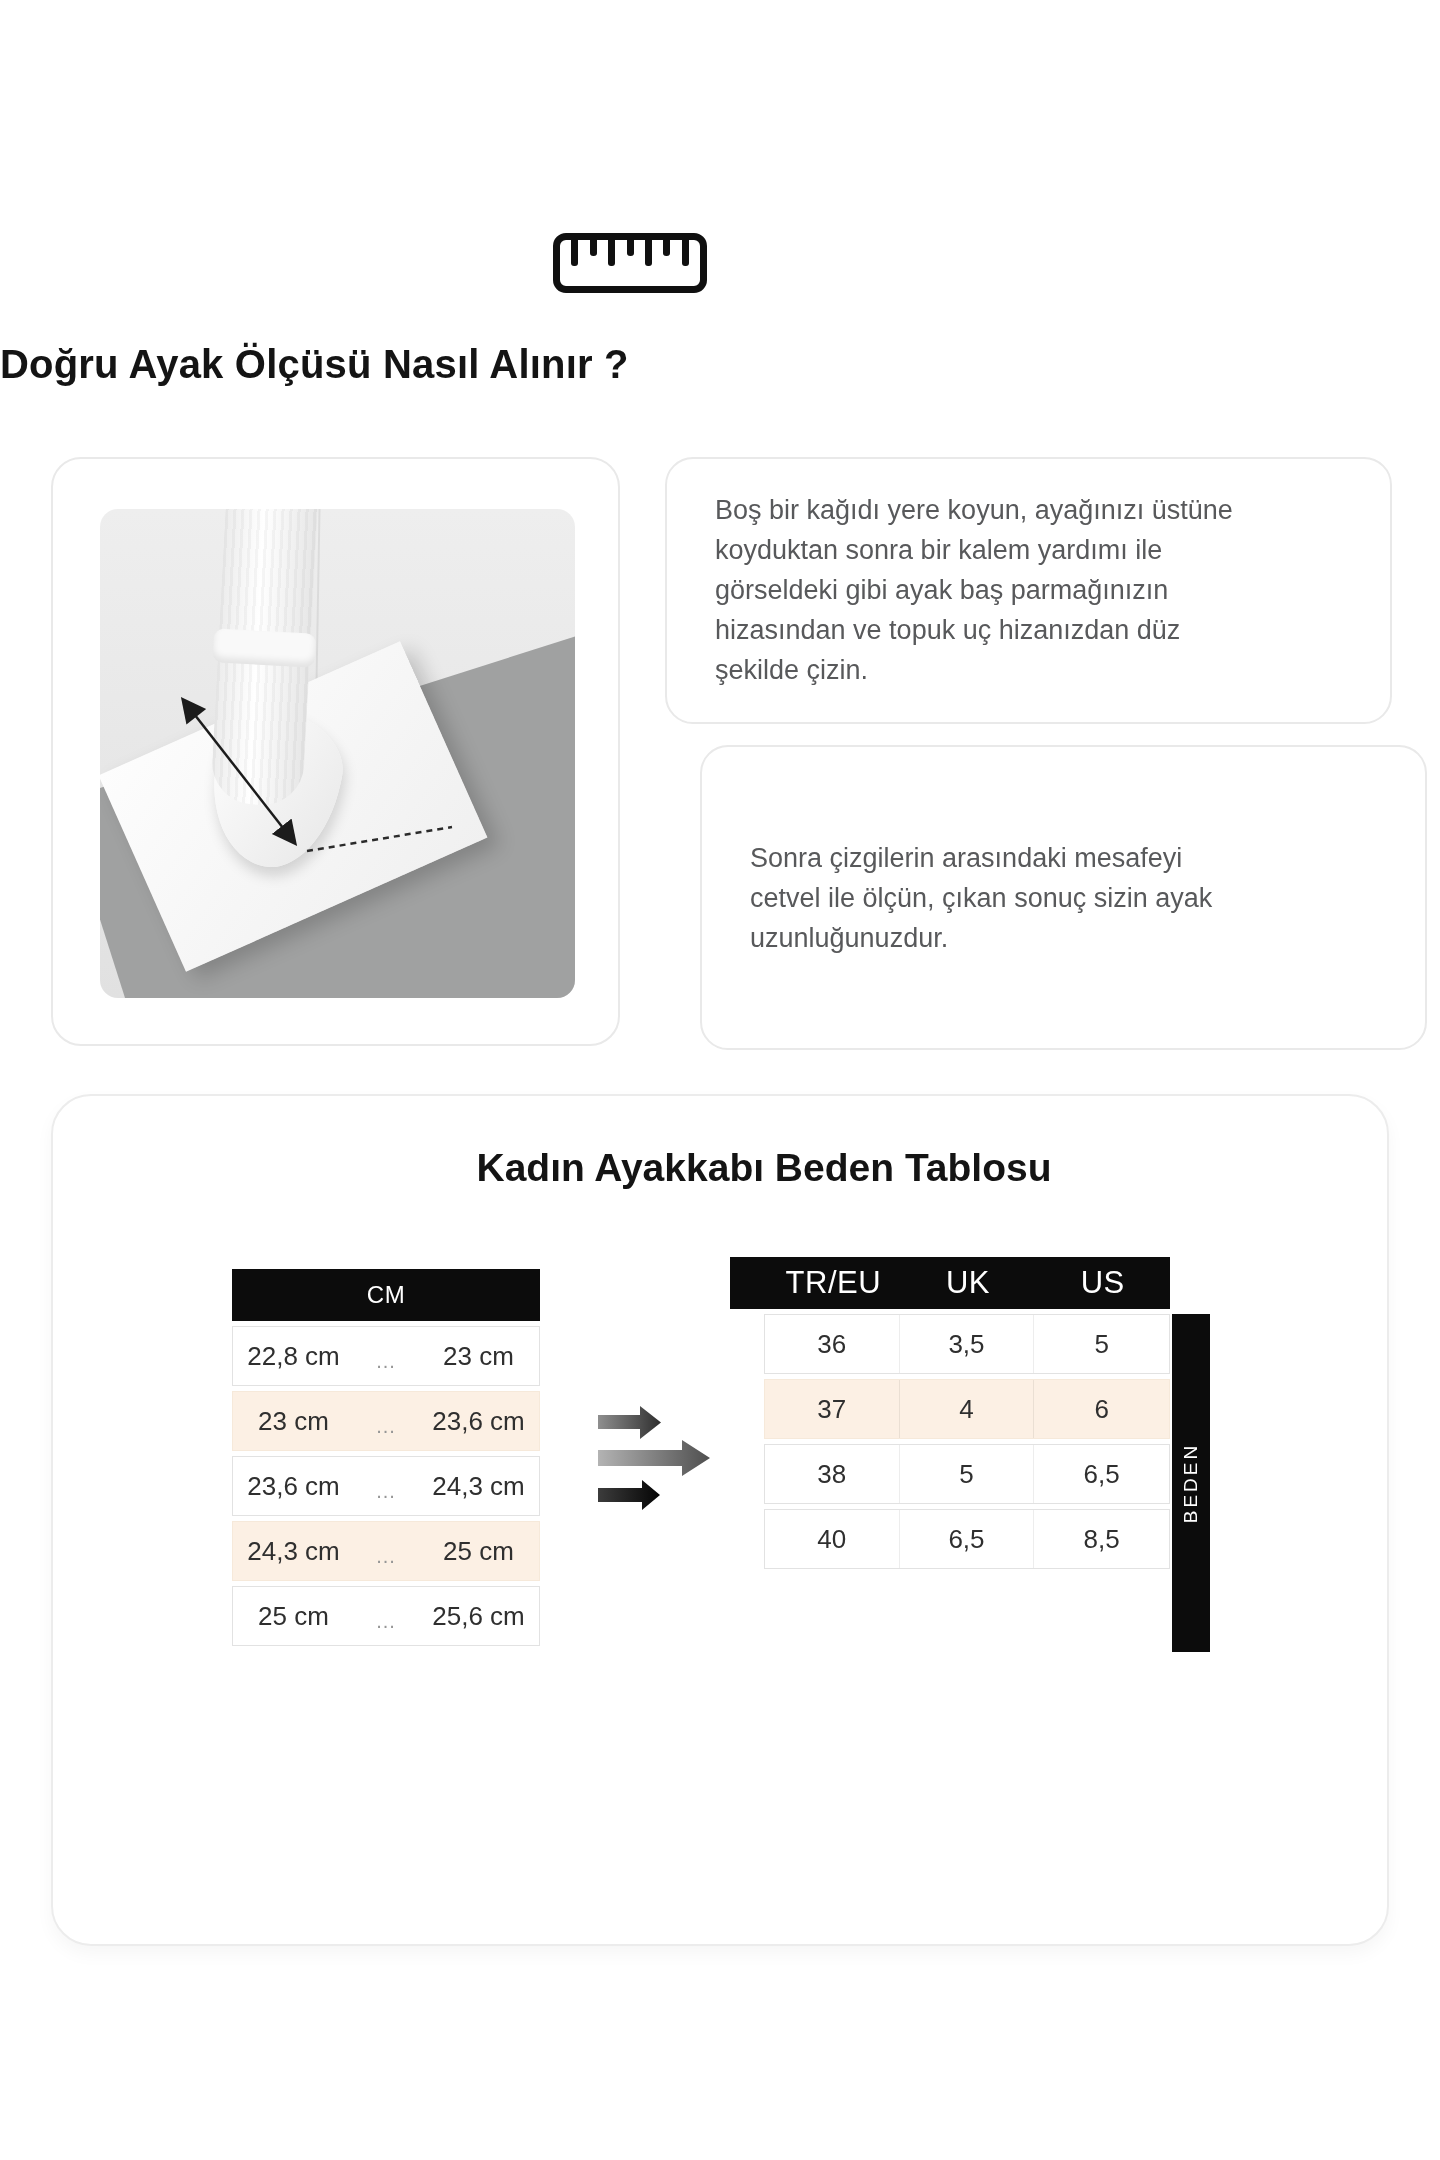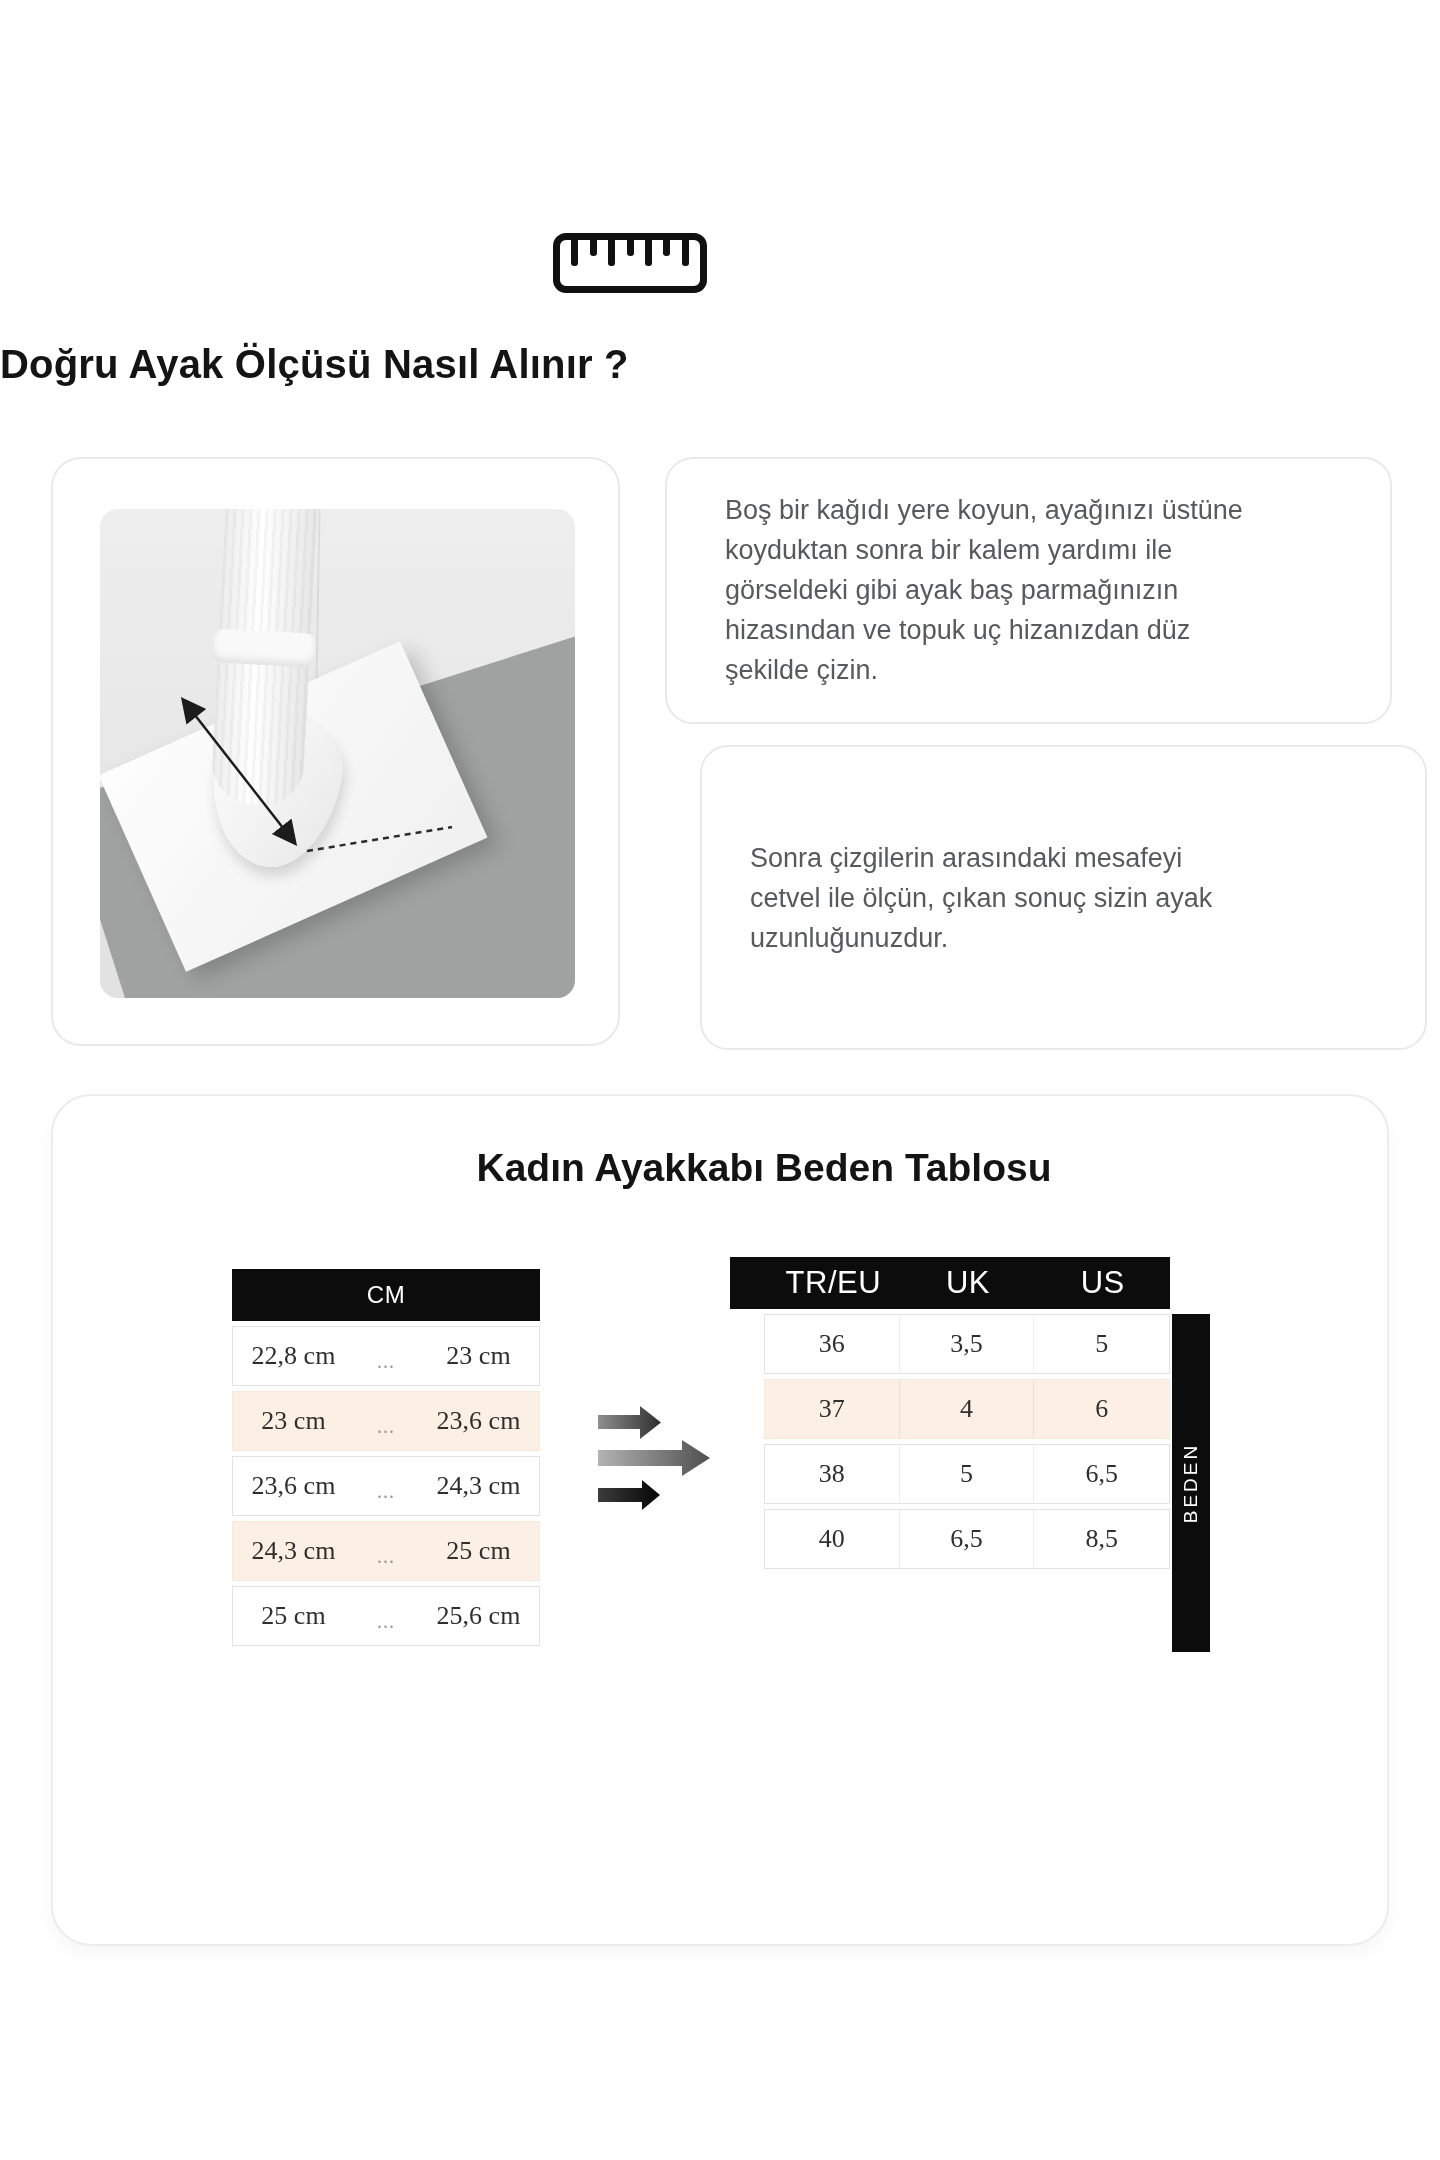--- a/index.html
+++ b/index.html
@@ -20,21 +20,21 @@
   
   .page-title{left:0;top:342px;width:1440px;text-align:left;font-size:40px;font-weight:700;color:#141414;letter-spacing:.2px;}
   .chart-title{left:0;top:50px;width:100%;text-align:center;font-size:39px;font-weight:700;color:#141414;padding-left:44px;}
 
   
   .card{background:#fff;border:2px solid #e9e9e9;box-sizing:border-box;}
   .photo-card{left:51px;top:457px;width:569px;height:589px;border-radius:30px;}
   .info-box1{left:665px;top:457px;width:727px;height:267px;border-radius:28px;}
   .info-box2{left:700px;top:745px;width:727px;height:305px;border-radius:28px;display:flex;align-items:center;}
   .info-text{padding-left:48px;padding-right:40px;font-size:27px;line-height:40px;color:#58595b;white-space:pre-line;}
-  .info-box1 .info-text{padding-top:31px;margin-left:10px;}
+  .info-box1 .info-text{padding-top:31px;}
   .big-card{left:51px;top:1094px;width:1338px;height:852px;border-radius:40px;border:2px solid #ececec;
             box-shadow:0 8px 18px rgba(0,0,0,.04);}
 
   
   .photo{left:47px;top:50px;width:475px;height:489px;border-radius:18px;overflow:hidden;
          background:linear-gradient(180deg,#eeeeee,#e1e1e1);}
   .wall-corner{left:216px;top:0;width:2px;height:290px;background:rgba(0,0,0,.07);transform:rotate(1deg);}
   .floor{left:-40px;top:279px;width:640px;height:430px;background:#a0a1a1;transform-origin:40px 0;transform:rotate(-17.7deg);}
   .paper{left:28px;top:190px;width:330px;height:215px;background:linear-gradient(150deg,#fdfdfd,#f0f0f0);
          transform:rotate(-24deg);box-shadow:8px 12px 20px rgba(0,0,0,.18);}
@@ -50,21 +50,21 @@
 
   
   .table{box-sizing:border-box;}
   .cm-table{left:179px;top:173px;width:308px;}
   .size-table{left:677px;top:161px;width:440px;}
   .thead{height:52px;background:var(--header-bg,#0c0c0c);color:#fff;display:flex;align-items:center;justify-content:center;
          font-size:24px;letter-spacing:.5px;}
   .size-table .thead{display:grid;grid-template-columns:repeat(3,1fr);font-size:31px;padding-left:36px;}
   .thead .hcell{display:flex;align-items:center;justify-content:center;}
   .trow{height:60px;margin-top:5px;background:#fff;border:1px solid var(--row-border,#e2e2e2);box-sizing:border-box;
-        display:grid;font-size:26px;color:#2f2f2f;font-family:Liberation Serif, serif;}
+        display:grid;font-size:26px;color:#2f2f2f;}
   .cm-table .trow{grid-template-columns:1fr 64px 1fr;}
   .size-table .trow{grid-template-columns:repeat(3,1fr);margin-left:34px;}
   .trow.alt{background:var(--peach,#fcf0e4);border-color:#f6e9da;}
   .cell{display:flex;align-items:center;justify-content:center;}
   .cell.dots{color:#969696;font-size:20px;letter-spacing:1px;padding-top:10px;}
   .size-table .cell{border-right:1px solid rgba(0,0,0,.07);}
   .size-table .cell:last-child{border-right:none;}
 
   
   .beden{left:1119px;top:218px;width:38px;height:338px;background:#0c0c0c;display:flex;align-items:center;justify-content:center;}

